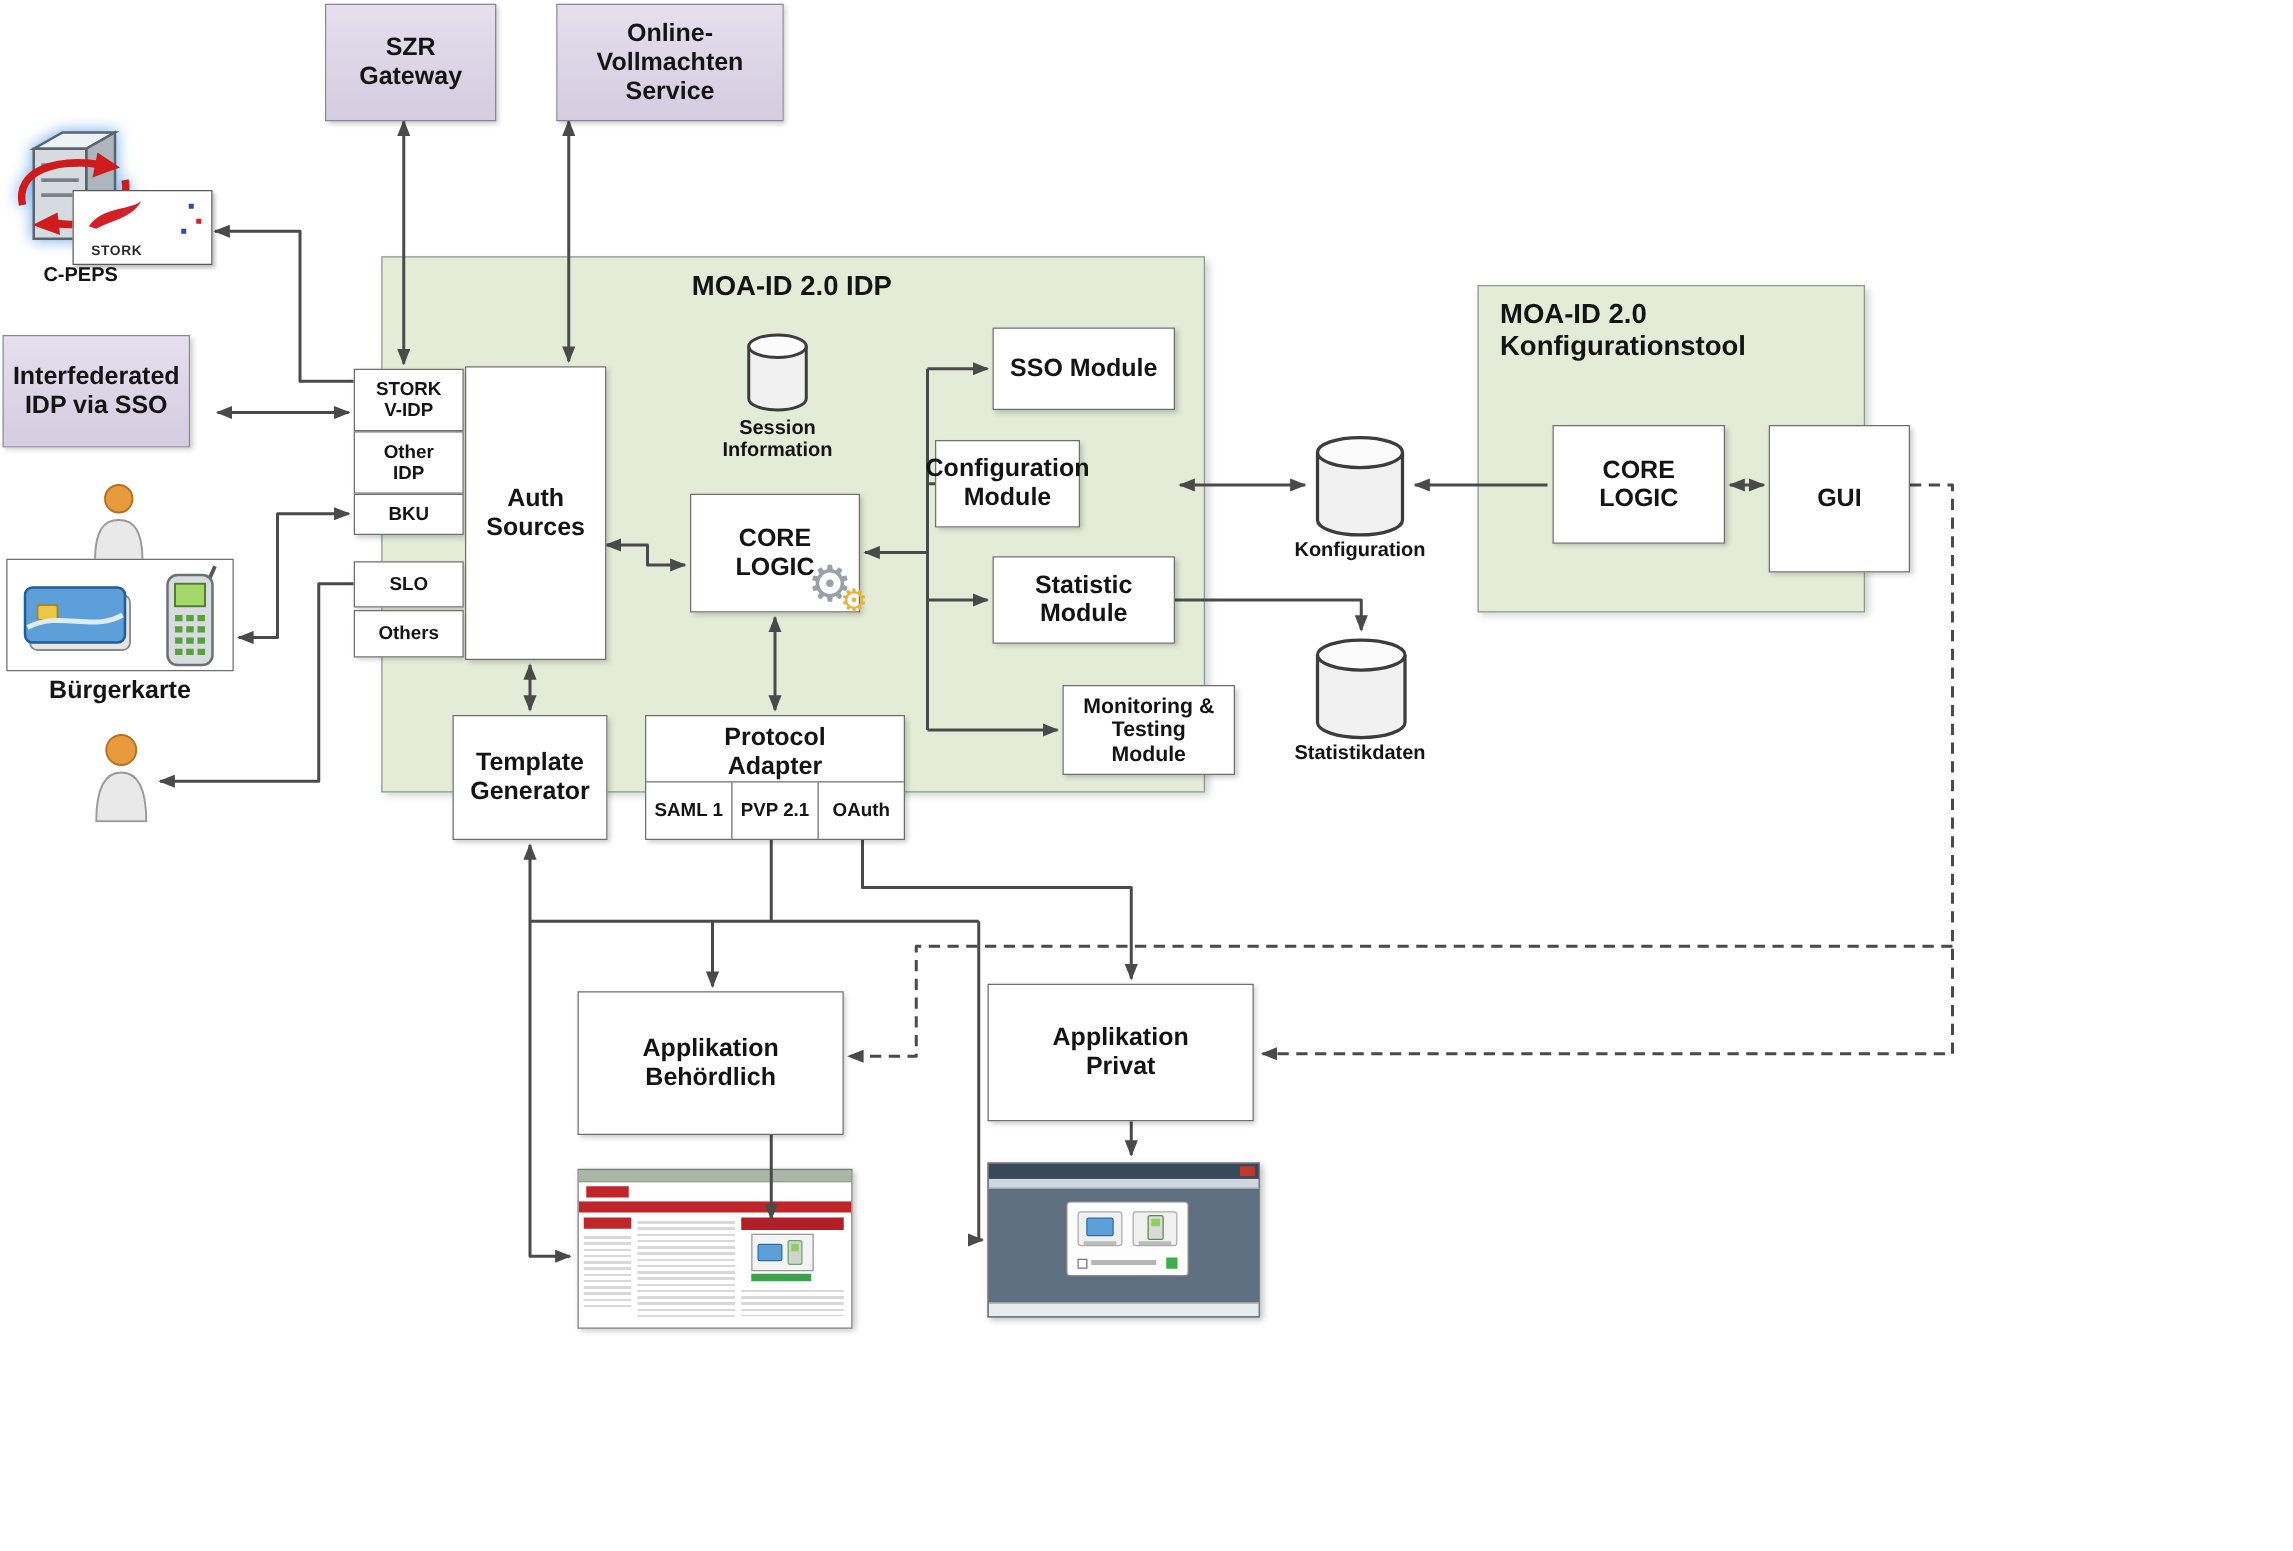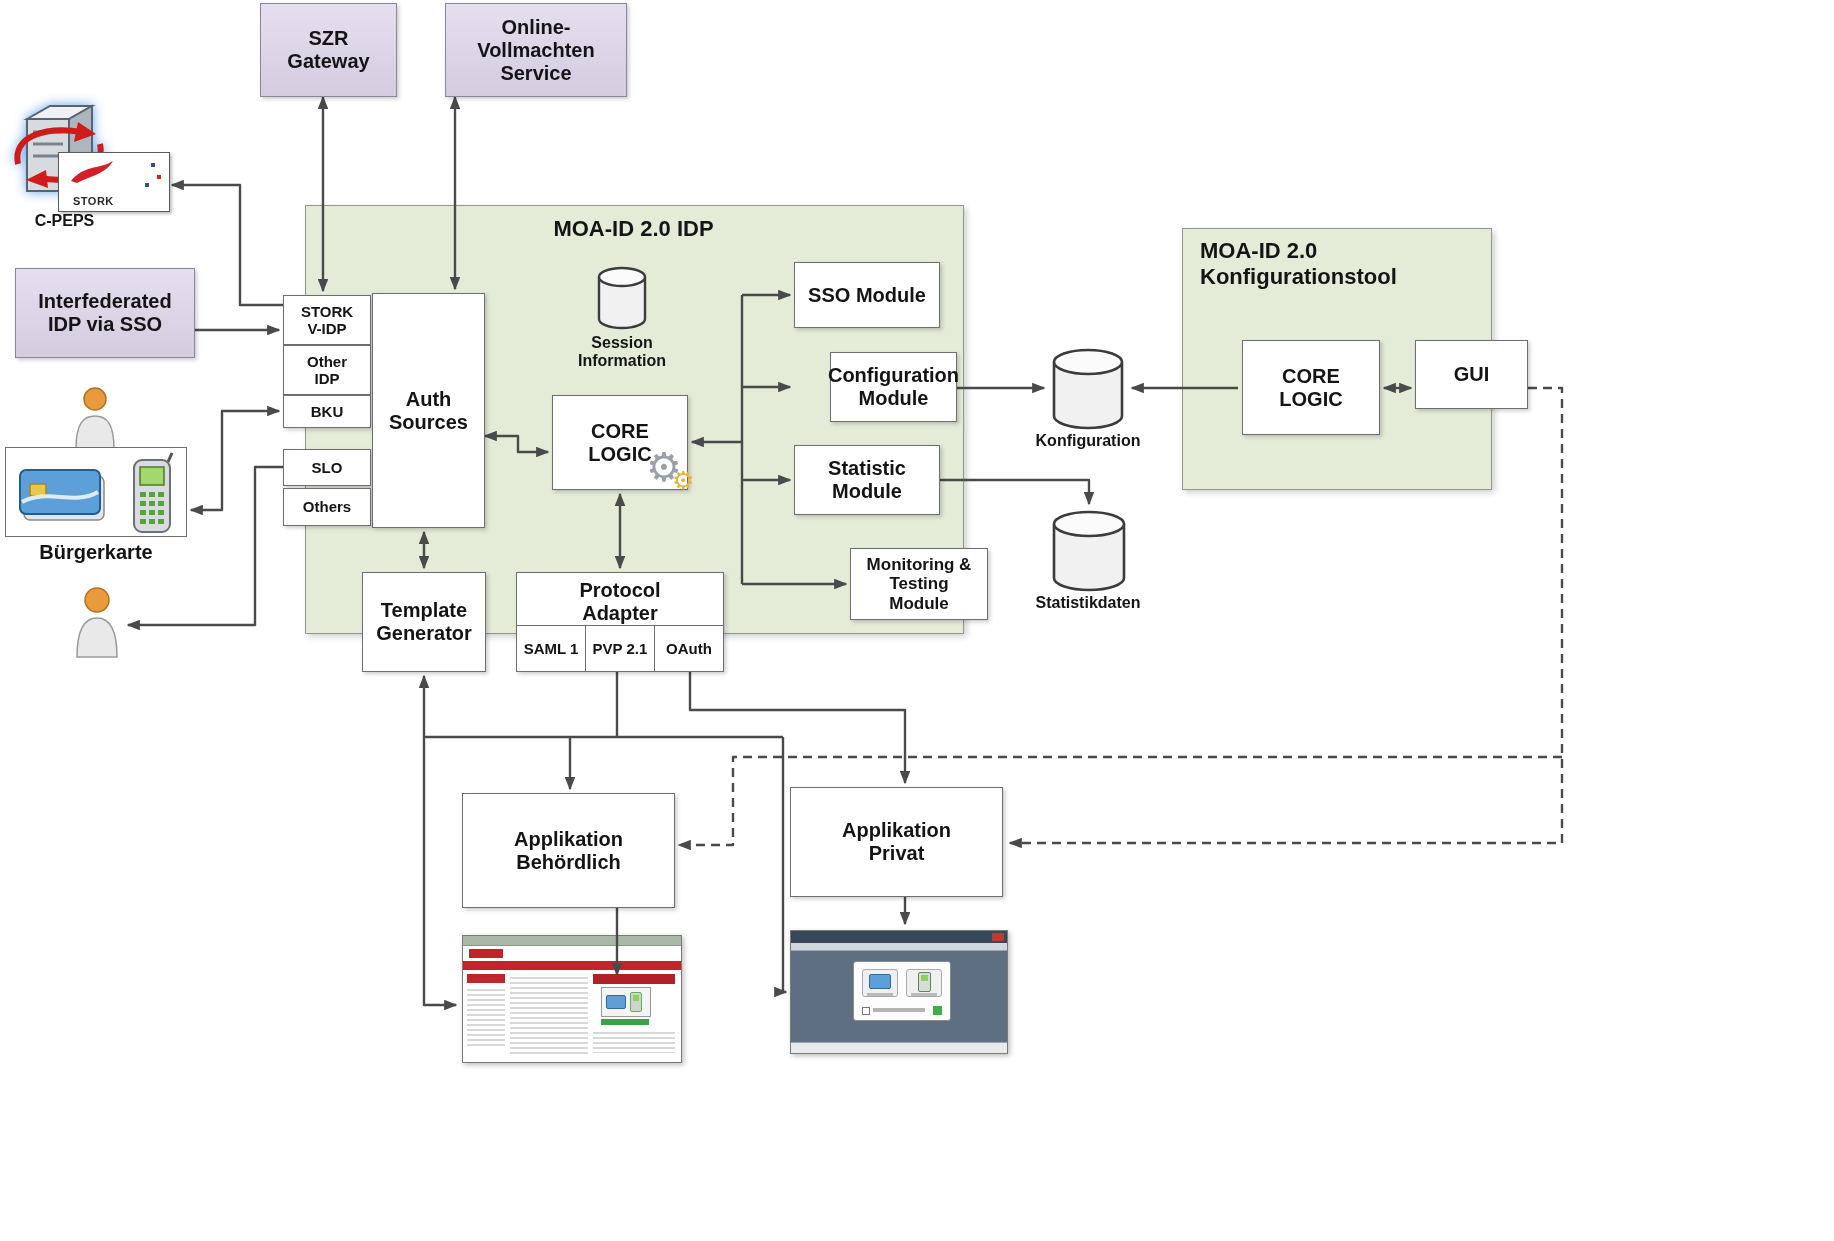--- a/index.html
+++ b/index.html
@@ -198,21 +198,21 @@
     <svg style="position:absolute;left:8px;top:6px" width="60" height="26" viewBox="0 0 60 26">
       <path d="M4,22 C16,6 34,10 46,2 C38,16 20,18 10,24 Z" fill="#d41f26"></path>
     </svg>
     <span class="btxt">STORK</span>
     <span class="dot" style="right:14px;top:10px;background:#2b4ea0"></span>
     <span class="dot" style="right:8px;top:22px;background:#d41f26"></span>
     <span class="dot" style="right:20px;top:30px;background:#2b4ea0"></span>
   </div>
   <div class="plabel t19" style="left:12px;top:212px;width:105px">C-PEPS</div>
 
-  <div class="box lav t20" style="left:15px;top:268px;width:180px;height:90px">
+  <div class="box lav t20" style="left:2px;top:268px;width:150px;height:90px">
     <span style="width:140px">Interfederated IDP via SSO</span>
   </div>
 
   <svg class="icon" style="left:68px;top:386px;width:54px;height:64px" viewBox="0 0 54 64">
     <circle cx="27" cy="13" r="11" fill="#e89b3c" stroke="#b5701f" stroke-width="1.5"></circle>
     <path d="M8,63 C8,38 15,30 27,30 C39,30 46,38 46,63 Z" fill="#e9e9e9" stroke="#9a9a9a" stroke-width="1.5"></path>
   </svg>
   <div class="box noshadow" style="left:5px;top:447px;width:182px;height:90px;background:#fff">
     <svg style="position:absolute;left:12px;top:18px" width="92" height="58" viewBox="0 0 92 58">
       <rect x="6" y="10" width="80" height="44" rx="6" fill="#e6e6e6" stroke="#8a8a8a" stroke-width="1.5"></rect>
@@ -277,21 +277,21 @@
     <span style="width:70px">CORE LOGIC</span>
   </div>
   <div class="gears">
       <span class="g1">⚙</span>
       <span class="g2">⚙</span>
     </div>
 
   <div class="box t20" style="left:794px;top:262px;width:146px;height:66px">
     <span style="padding:0 6px">SSO Module</span>
   </div>
-  <div class="box t20" style="left:830px;top:352px;width:127px;height:70px">
+  <div class="box t20" style="left:748px;top:352px;width:116px;height:70px">
     <span style="padding:0 6px">Configuration Module</span>
   </div>
   <div class="box t20" style="left:794px;top:445px;width:146px;height:70px">
     <span style="width:90px">Statistic Module</span>
   </div>
   <div class="box t17" style="left:850px;top:548px;width:138px;height:72px">
     <span style="width:110px">Monitoring &amp; Testing Module</span>
   </div>
 
   <div class="box t20" style="left:362px;top:572px;width:124px;height:100px">
@@ -323,21 +323,21 @@
 
   <svg class="icon" style="left:1048px;top:510px;width:82px;height:84px" viewBox="0 0 82 84">
     <path d="M6,14 v54 a35,12 0 0 0 70,0 v-54" fill="#f1f1f1" stroke="#3c3c3c" stroke-width="2.6"></path>
     <ellipse cx="41" cy="14" rx="35" ry="12" fill="#fbfbfb" stroke="#3c3c3c" stroke-width="2.6"></ellipse>
   </svg>
   <div class="plabel t19" style="left:1008px;top:594px;width:160px">Statistikdaten</div>
 
   <div class="box t20" style="left:1242px;top:340px;width:138px;height:95px">
     <span style="width:70px">CORE LOGIC</span>
   </div>
-  <div class="box t20" style="left:1415px;top:340px;width:113px;height:69px">
+  <div class="box t20" style="left:1415px;top:340px;width:113px;height:118px">
     <span>GUI</span>
   </div>
 
   <div class="box t20" style="left:462px;top:793px;width:213px;height:115px">
     <span style="width:130px">Applikation Behördlich</span>
   </div>
   <div class="box t20" style="left:790px;top:787px;width:213px;height:110px">
     <span style="width:120px">Applikation Privat</span>
   </div>
 

